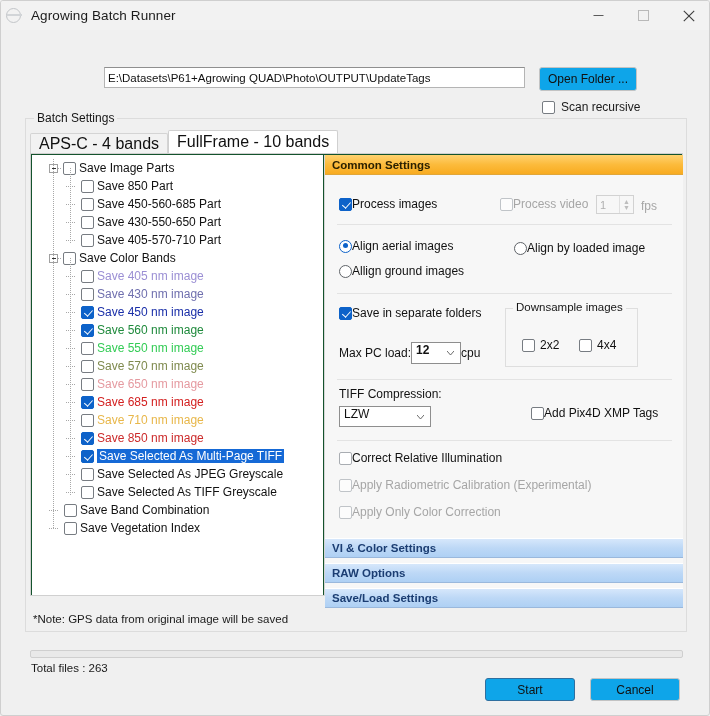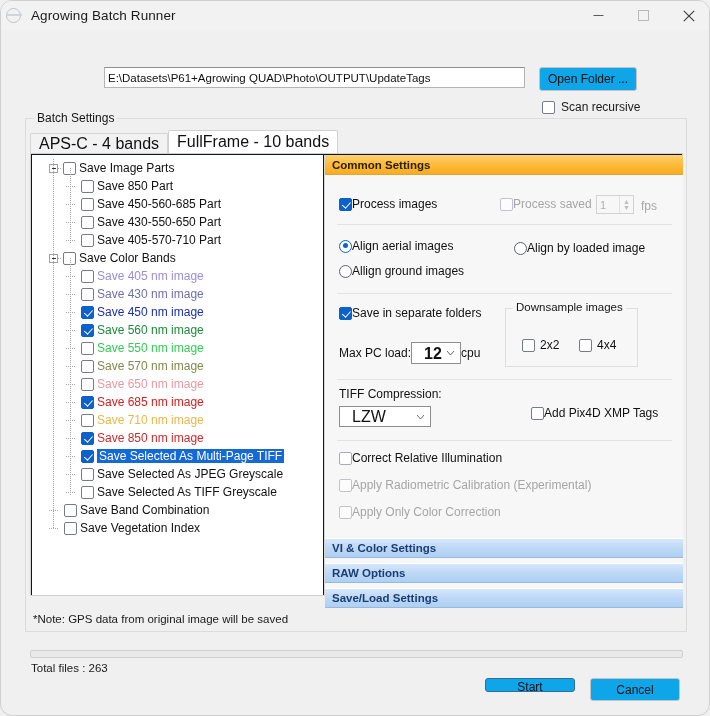--- a/index.html
+++ b/index.html
@@ -7,21 +7,21 @@
     width: 710px; height: 716px;
     background: #f0f0f0;
     font-family: "Liberation Sans", sans-serif;
     overflow: hidden;
   }
   #app {
     position: relative;
     width: 710px; height: 716px;
     background: #f0f0f0;
     border: 1px solid #cfcfcf;
-    border-radius: 12px;
+    border-radius: 3px;
     box-sizing: border-box;
     overflow: hidden;
   }
 
   
   .titlebar {
     position: absolute; left: 0; top: 0;
     width: 710px; height: 29px;
     background: #f2f2f2;
     display: flex; align-items: center;
@@ -191,21 +191,21 @@
     background: #ffffff;
     height: 23px;
     border-color: #d0d0d0;
     z-index: 2;
   }
 
   .tabbody {
     position: absolute;
     left: 4px; top: 34px;
     width: 653px; height: 443px;
-    background: #0f172a;
+    background: #14532d;
     border: 1px solid #d0d0d0;
     box-sizing: border-box;
   }
 
   
   .tree {
     position: absolute;
     left: 1px; top: 1px;
     width: 291px; height: 440px;
     background: #fff;
@@ -311,23 +311,23 @@
     width: 13px; height: 17px;
     border-left: 1px solid #e0e0e0;
     display: flex; flex-direction: column;
     align-items: center; justify-content: center;
     color: #bdbdbd; font-size: 7px; line-height: 6px;
   }
   .combo {
     border: 1px solid #8e8e8e;
     background: #fff;
     box-sizing: border-box;
-    display: flex; align-items: flex-end;
-    font-size: 16px; color: #111;
-    padding-left: 12px;
+    display: flex; align-items: flex-start;
+    font-size: 12px; color: #111;
+    padding-left: 4px;
     position: relative;
   }
   .combo .arr {
     position: absolute; right: 6px; top: 50%;
     margin-top: -2px;
     width: 7px; height: 4px;
   }
   .gbox {
     border: 1px solid #dedede;
     box-sizing: border-box;
@@ -345,21 +345,21 @@
     border: 1px solid #cfcfcf;
     box-sizing: border-box;
     border-radius: 2px;
   }
   .total {
     position: absolute; left: 30px; top: 661px;
     font-size: 11.5px; color: #1a1a1a;
   }
   .start-btn {
     position: absolute; left: 484px; top: 677px;
-    width: 90px; height: 14px;
+    width: 90px; height: 23px;
     border: 1px solid #2f6f9f;
   }
   .cancel-btn {
     position: absolute; left: 589px; top: 677px;
     width: 90px; height: 23px;
   }
 </style>
 </head>
 <body>
 
@@ -567,21 +567,21 @@
         <div class="sec-header orange">Common Settings</div>
 
         <div class="panelbody" style="height:363px;position:relative;">
 
           <div style="position:absolute;left:14px;top:22px;" class="rowf">
             <span class="cb checked"></span>
             <span>Process images</span>
           </div>
           <div style="position:absolute;left:175px;top:22px;" class="rowf">
             <span class="cb disabled"></span>
-            <span class="muted">Process saved</span>
+            <span class="muted">Process video</span>
           </div>
           <div class="spin" style="position:absolute;left:271px;top:20px;">
             <span>1</span>
             <span class="arrows">
                 <span>▲</span>
                 <span>▼</span>
               </span>
           </div>
           <div class="muted" style="position:absolute;left:316px;top:24px;font-size:12px;">fps</div>
 

